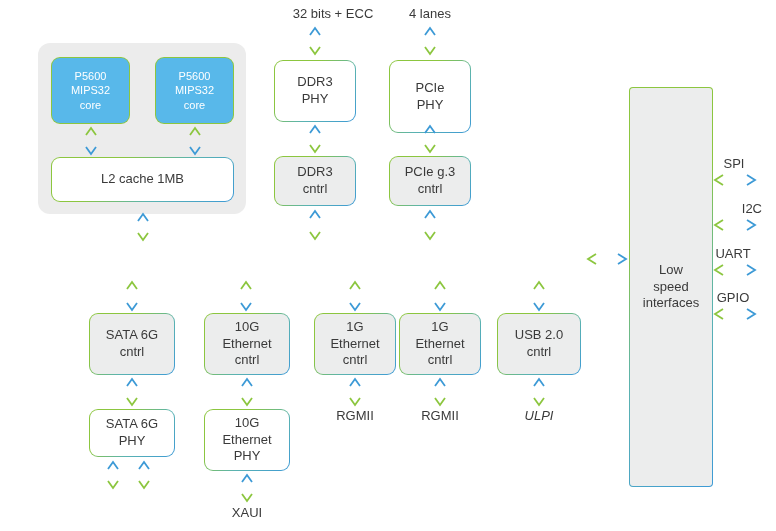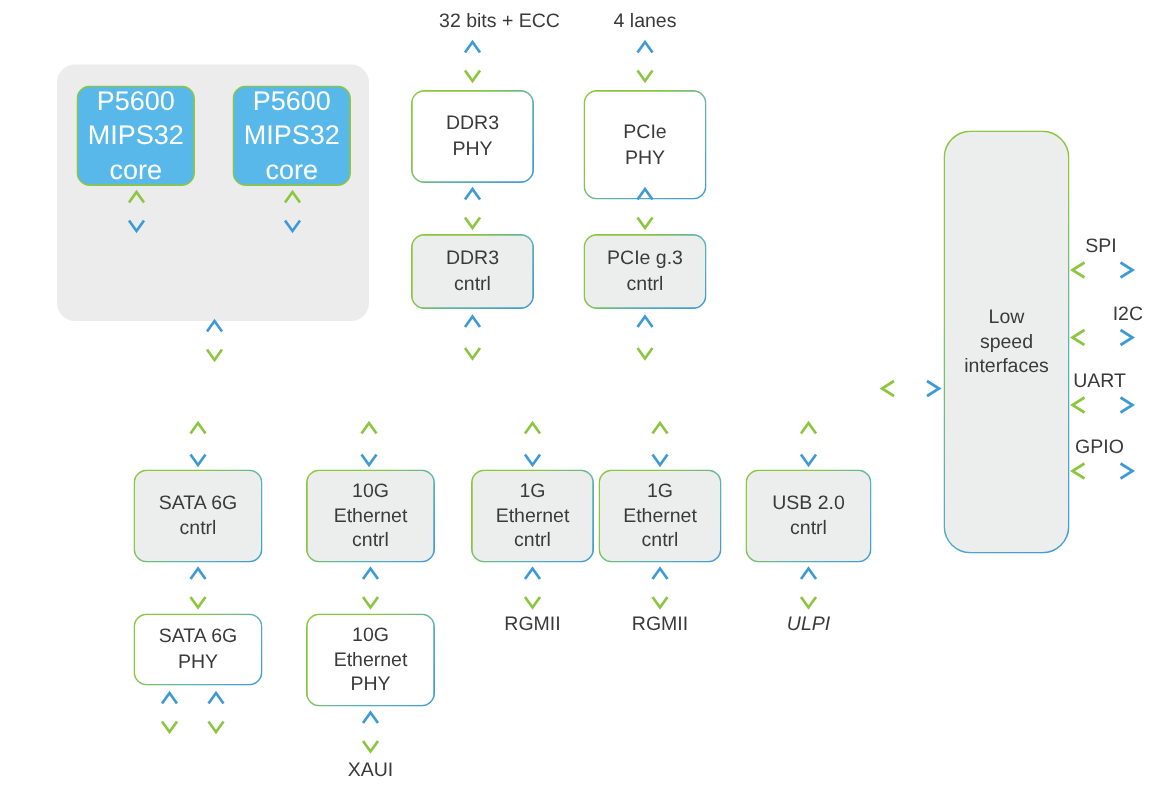--- a/index.html
+++ b/index.html
@@ -37,21 +37,21 @@
     background-image:
       linear-gradient(#eceded,#eceded),
       linear-gradient(135deg,#8cc63f 0%,#8cc63f 32%,#5bb3b0 62%,#3d9ad6 100%);
   }
   
   .node.fill-blue{
     background-image:
       linear-gradient(#58b8ea,#58b8ea),
       linear-gradient(135deg,#8cc63f 0%,#8cc63f 45%,#8cc63f 100%);
     color:#ffffff;
-    font-size:18px;
+    font-size:11px;
   }
 
   
   .cluster-bg{
     position:absolute;
     background:#ececec;
     border-radius:12px;
   }
 
   
@@ -110,20 +110,23 @@
     </svg>
   </div>
   <div class="arrow" style="left:187px;top:125px;">
     <svg width="16" height="32">
       <line x1="8" y1="5" x2="8" y2="27" stroke="url(#gv)" stroke-width="1.8"></line>
       <polyline points="3,10 8,3 13,10" fill="none" stroke="#8cc63f" stroke-width="1.8"></polyline>
       <polyline points="3,22 8,29 13,22" fill="none" stroke="#3d9ad6" stroke-width="1.8"></polyline>
     </svg>
   </div>
 
+  <div class="node fill-white" style="left:51px;top:157px;width:183px;height:45px;">
+    <span style="white-space:pre-line">L2 cache 1MB</span>
+  </div>
 
   <div class="arrow" style="left:135px;top:211px;">
     <svg width="16" height="32">
       <line x1="8" y1="5" x2="8" y2="27" stroke="url(#gvr)" stroke-width="1.8"></line>
       <polyline points="3,10 8,3 13,10" fill="none" stroke="#3d9ad6" stroke-width="1.8"></polyline>
       <polyline points="3,22 8,29 13,22" fill="none" stroke="#8cc63f" stroke-width="1.8"></polyline>
     </svg>
   </div>
 
   <div class="label" style="left:274px;top:6px;width:82px;margin-left:18px;">32 bits + ECC</div>
@@ -190,21 +193,21 @@
 
 
   <div class="arrow" style="left:585px;top:251px;">
     <svg width="44" height="16">
       <line x1="5" y1="8" x2="39" y2="8" stroke="url(#gh)" stroke-width="1.8"></line>
       <polyline points="11,3 3,8 11,13" fill="none" stroke="#8cc63f" stroke-width="1.8"></polyline>
       <polyline points="33,3 41,8 33,13" fill="none" stroke="#3d9ad6" stroke-width="1.8"></polyline>
     </svg>
   </div>
 
-  <div class="node fill-grey" style="left:629px;top:87px;width:84px;height:282px;border-radius:18px;">
+  <div class="node fill-grey" style="left:629px;top:87px;width:84px;height:400px;border-radius:4px;">
     <span style="white-space:pre-line">Low
 speed
 interfaces</span>
   </div>
 
   <div class="label" style="left:706px;top:156px;width:56px;">SPI</div>
   <div class="arrow" style="left:712px;top:172px;">
     <svg width="46" height="16">
       <line x1="5" y1="8" x2="41" y2="8" stroke="url(#gh)" stroke-width="1.8"></line>
       <polyline points="11,3 3,8 11,13" fill="none" stroke="#8cc63f" stroke-width="1.8"></polyline>

